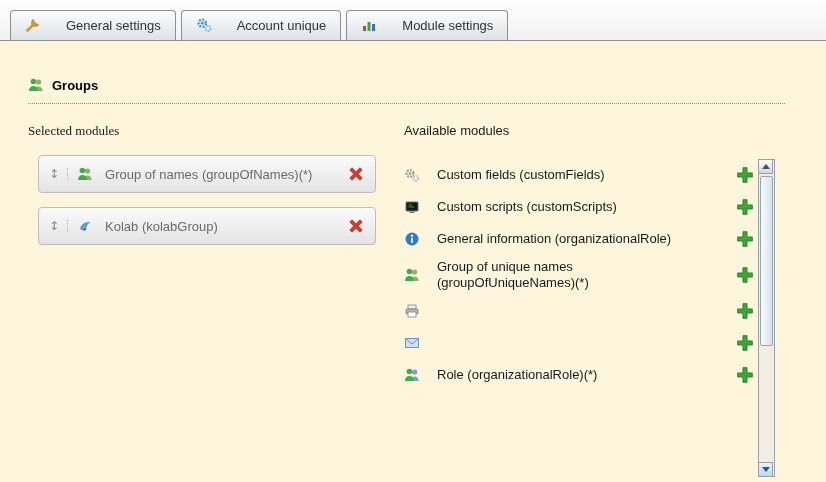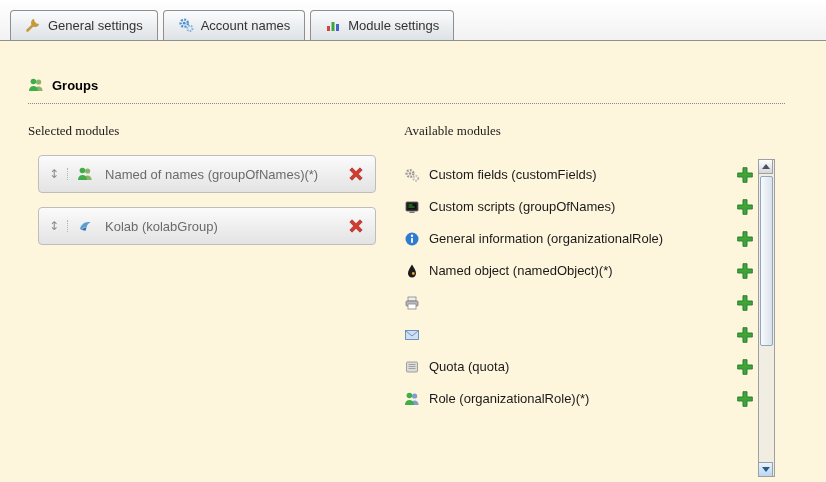--- a/index.html
+++ b/index.html
@@ -14,59 +14,59 @@
   .icon18 { width:18px; height:18px; display:inline-block; flex:0 0 18px; }
 
   
   .tabbar {
     position:absolute; top:0; left:0; width:100%; height:41px;
     background:linear-gradient(#ffffff,#f2f2f2);
     border-bottom:1px solid #8f8f8f;
     display:flex; align-items:flex-end; padding-left:10px;
   }
   .tab {
-    display:flex; align-items:center; gap:7px;
+    display:flex; align-items:center; gap:25px;
     padding:6px 14px 7px;
     border:1px solid #8f8f8f; border-bottom:none;
     border-radius:4px 4px 0 0;
     background:linear-gradient(#fbfcfd,#dde2e6);
     margin-right:5px; cursor:pointer; color:#333; white-space:nowrap;margin-top:44px;
   }
   .tab.active {
     background:linear-gradient(#ffffff,#fdf5dc);
     padding-bottom:8px; margin-bottom:-1px; position:relative; z-index:2;
     color:#111;
   }
 
   
   .content { position:absolute; top:41px; left:0; right:0; bottom:0; background:#fdf5dc; }
   .groups-header { position:absolute; left:28px; top:36px; display:flex; align-items:center; gap:8px; }
   .groups-title { font-weight:bold; color:#000; }
   .divider { position:absolute; left:28px; top:62px; width:757px; border-top:1px dotted #8a8a8a; height:0; }
   .col-heading { position:absolute; color:#1a1a1a; }
   #sel-heading { left:28px; top:82px;font-family:Liberation Serif, serif; }
-  #avail-heading { left:404px; top:82px;font-family:Liberation Serif, serif; }
+  #avail-heading { left:404px; top:82px; }
 
   
   .sel-list { position:absolute; left:38px; top:114px; width:338px; display:flex; flex-direction:column; gap:14px; }
   .sel-item {
     height:38px; display:flex; align-items:center; gap:9px; padding:0 10px;
     background:linear-gradient(#fbfbfb,#e3e3e3);
     border:1px solid #bdbdbd; border-radius:4px;
   }
   .drag-handle {
     color:#8a8a8a; font-family:"DejaVu Sans", sans-serif; font-size:12px;
     padding-right:8px; border-right:1px dotted #b5b5b5; cursor:move; line-height:1;
   }
   .sel-label { flex:1; color:#6b6b6b; padding-left:3px; }
   .del-btn, .add-btn { width:18px; height:18px; background:none; border:none; cursor:pointer; padding:0; }
 
   
   .avail-list { position:absolute; left:404px; top:118px; width:352px; }
-  .avail-row { display:flex; align-items:center; gap:9px; min-height:32px; }
+  .avail-row { display:flex; align-items:center; gap:17px; min-height:32px; }
   .avail-row.two-line { min-height:40px; }
   .avail-label { color:#1a1a1a; line-height:1.25; max-width:262px; }
   .add-btn { margin-left:auto; margin-right:2px; }
 
   
   .scrollbar {
     position:absolute; left:758px; top:118px; width:17px; height:318px;
     border:1px solid #9aa0a6; background:#f1eee1;
   }
   .sb-track { position:absolute; left:0; top:15px; bottom:15px; width:15px; cursor:pointer; }
@@ -100,21 +100,21 @@
     <span>General settings</span>
   </div>
   <div class="tab">
     <span class="icon16">
       <svg viewBox="0 0 16 16">
           <circle cx="6.2" cy="6.2" r="3.6" fill="none" stroke="#4a8fd0" stroke-width="2.4" stroke-dasharray="1.9 1.4"></circle>
           <circle cx="6.2" cy="6.2" r="1.4" fill="#4a8fd0"></circle>
           <circle cx="11.8" cy="11.4" r="2.6" fill="none" stroke="#7fb3e0" stroke-width="2" stroke-dasharray="1.5 1.1"></circle>
         </svg>
     </span>
-    <span>Account names</span>
+    <span>Account unique</span>
   </div>
   <div class="tab">
     <span class="icon16">
       <svg viewBox="0 0 16 16">
           <rect x="2" y="9" width="3" height="5" fill="#d04444"></rect>
           <rect x="6.5" y="5" width="3" height="9" fill="#3fa33f"></rect>
           <rect x="11" y="7" width="3" height="7" fill="#4466cc"></rect>
         </svg>
     </span>
     <span>Module settings</span>
@@ -143,21 +143,21 @@
     <div class="sel-item">
       <span class="drag-handle">↕</span>
       <span class="icon16">
         <svg viewBox="0 0 16 16">
             <circle cx="10.6" cy="5" r="2.6" fill="#8db36b"></circle>
             <path d="M6.6 14c0-3 1.8-4.6 4-4.6s4 1.6 4 4.6z" fill="#8db36b"></path>
             <circle cx="5.4" cy="4.5" r="2.8" fill="#3fae49"></circle>
             <path d="M1 14c0-3.2 2-4.9 4.5-4.9S10 10.8 10 14z" fill="#3fae49"></path>
           </svg>
       </span>
-      <span class="sel-label">Named of names (groupOfNames)(*)</span>
+      <span class="sel-label">Group of names (groupOfNames)(*)</span>
       <button class="del-btn">
         <span class="icon18">
           <svg viewBox="0 0 16 16">
               <path d="M2.5 4.5 L4.5 2.5 L8 6 L11.5 2.5 L13.5 4.5 L10 8 L13.5 11.5 L11.5 13.5 L8 10 L4.5 13.5 L2.5 11.5 L6 8 Z" fill="#d23b2f" stroke="#9e2218" stroke-width="0.6"></path>
             </svg>
         </span>
       </button>
     </div>
     <div class="sel-item">
       <span class="drag-handle">↕</span>
@@ -200,21 +200,21 @@
 
     <div class="avail-row">
       <span class="icon16">
         <svg viewBox="0 0 16 16">
             <rect x="2" y="3" width="12" height="9" rx="1" fill="#2b2b2b" stroke="#555" stroke-width="0.8"></rect>
             <rect x="3.5" y="4.5" width="9" height="6" fill="#111"></rect>
             <path d="M4.5 6 h4 M4.5 8 h6" stroke="#3bd13b" stroke-width="0.8"></path>
             <rect x="5.5" y="12.5" width="5" height="1.5" fill="#777"></rect>
           </svg>
       </span>
-      <span class="avail-label">Custom scripts (groupOfNames)</span>
+      <span class="avail-label">Custom scripts (customScripts)</span>
       <button class="add-btn">
         <span class="icon18">
           <svg viewBox="0 0 16 16">
               <path d="M6.2 1.5 h3.6 v4.7 h4.7 v3.6 h-4.7 v4.7 h-3.6 v-4.7 h-4.7 v-3.6 h4.7 z" fill="#3da53a" stroke="#2b7a28" stroke-width="0.8"></path>
             </svg>
         </span>
       </button>
     </div>
 
     <div class="avail-row">
@@ -228,37 +228,39 @@
       <span class="avail-label">General information (organizationalRole)</span>
       <button class="add-btn">
         <span class="icon18">
           <svg viewBox="0 0 16 16">
               <path d="M6.2 1.5 h3.6 v4.7 h4.7 v3.6 h-4.7 v4.7 h-3.6 v-4.7 h-4.7 v-3.6 h4.7 z" fill="#3da53a" stroke="#2b7a28" stroke-width="0.8"></path>
             </svg>
         </span>
       </button>
     </div>
 
-
-    <div class="avail-row">
-      <span class="icon16">
-        <svg viewBox="0 0 16 16">
-            <path d="M8 1.5 C10.5 5.5 12 8 12 10.3 A4 4.3 0 0 1 4 10.3 C4 8 5.5 5.5 8 1.5 Z" fill="#1b1b1b"></path>
-            <circle cx="9.3" cy="10.5" r="1.4" fill="#f0a13a"></circle>
-          </svg>
-      </span>
-      <span class="avail-label">Named object (namedObject)(*)</span>
-      <button class="add-btn">
-        <span class="icon18">
-          <svg viewBox="0 0 16 16">
-              <path d="M6.2 1.5 h3.6 v4.7 h4.7 v3.6 h-4.7 v4.7 h-3.6 v-4.7 h-4.7 v-3.6 h4.7 z" fill="#3da53a" stroke="#2b7a28" stroke-width="0.8"></path>
-            </svg>
-        </span>
-      </button>
-    </div>
+    <div class="avail-row two-line">
+      <span class="icon16">
+        <svg viewBox="0 0 16 16">
+            <circle cx="10.6" cy="5" r="2.6" fill="#8db36b"></circle>
+            <path d="M6.6 14c0-3 1.8-4.6 4-4.6s4 1.6 4 4.6z" fill="#8db36b"></path>
+            <circle cx="5.4" cy="4.5" r="2.8" fill="#3fae49"></circle>
+            <path d="M1 14c0-3.2 2-4.9 4.5-4.9S10 10.8 10 14z" fill="#3fae49"></path>
+          </svg>
+      </span>
+      <span class="avail-label">Group of unique names (groupOfUniqueNames)(*)</span>
+      <button class="add-btn">
+        <span class="icon18">
+          <svg viewBox="0 0 16 16">
+              <path d="M6.2 1.5 h3.6 v4.7 h4.7 v3.6 h-4.7 v4.7 h-3.6 v-4.7 h-4.7 v-3.6 h4.7 z" fill="#3da53a" stroke="#2b7a28" stroke-width="0.8"></path>
+            </svg>
+        </span>
+      </button>
+    </div>
+
 
     <div class="avail-row">
       <span class="icon16">
         <svg viewBox="0 0 16 16">
             <rect x="4" y="2" width="8" height="4" fill="#eee" stroke="#888" stroke-width="0.8"></rect>
             <rect x="2" y="6" width="12" height="5" rx="1" fill="#b9b9b9" stroke="#777" stroke-width="0.8"></rect>
             <rect x="4" y="9" width="8" height="5" fill="#fff" stroke="#888" stroke-width="0.8"></rect>
           </svg>
       </span>
       <button class="add-btn">
@@ -280,36 +282,20 @@
       </span>
       <button class="add-btn">
         <span class="icon18">
           <svg viewBox="0 0 16 16">
               <path d="M6.2 1.5 h3.6 v4.7 h4.7 v3.6 h-4.7 v4.7 h-3.6 v-4.7 h-4.7 v-3.6 h4.7 z" fill="#3da53a" stroke="#2b7a28" stroke-width="0.8"></path>
             </svg>
         </span>
       </button>
     </div>
 
-    <div class="avail-row">
-      <span class="icon16">
-        <svg viewBox="0 0 16 16">
-            <rect x="2.5" y="3" width="11" height="10" rx="1" fill="#dcdcdc" stroke="#8a8a8a" stroke-width="0.8"></rect>
-            <path d="M4.5 5.5 h7 M4.5 7.5 h7 M4.5 9.5 h7" stroke="#9a9a9a" stroke-width="0.9"></path>
-          </svg>
-      </span>
-      <span class="avail-label">Quota (quota)</span>
-      <button class="add-btn">
-        <span class="icon18">
-          <svg viewBox="0 0 16 16">
-              <path d="M6.2 1.5 h3.6 v4.7 h4.7 v3.6 h-4.7 v4.7 h-3.6 v-4.7 h-4.7 v-3.6 h4.7 z" fill="#3da53a" stroke="#2b7a28" stroke-width="0.8"></path>
-            </svg>
-        </span>
-      </button>
-    </div>
 
     <div class="avail-row">
       <span class="icon16">
         <svg viewBox="0 0 16 16">
             <circle cx="10.6" cy="5" r="2.6" fill="#7a9fd0"></circle>
             <path d="M6.6 14c0-3 1.8-4.6 4-4.6s4 1.6 4 4.6z" fill="#7a9fd0"></path>
             <circle cx="5.4" cy="4.5" r="2.8" fill="#3fae49"></circle>
             <path d="M1 14c0-3.2 2-4.9 4.5-4.9S10 10.8 10 14z" fill="#3fae49"></path>
           </svg>
       </span>

